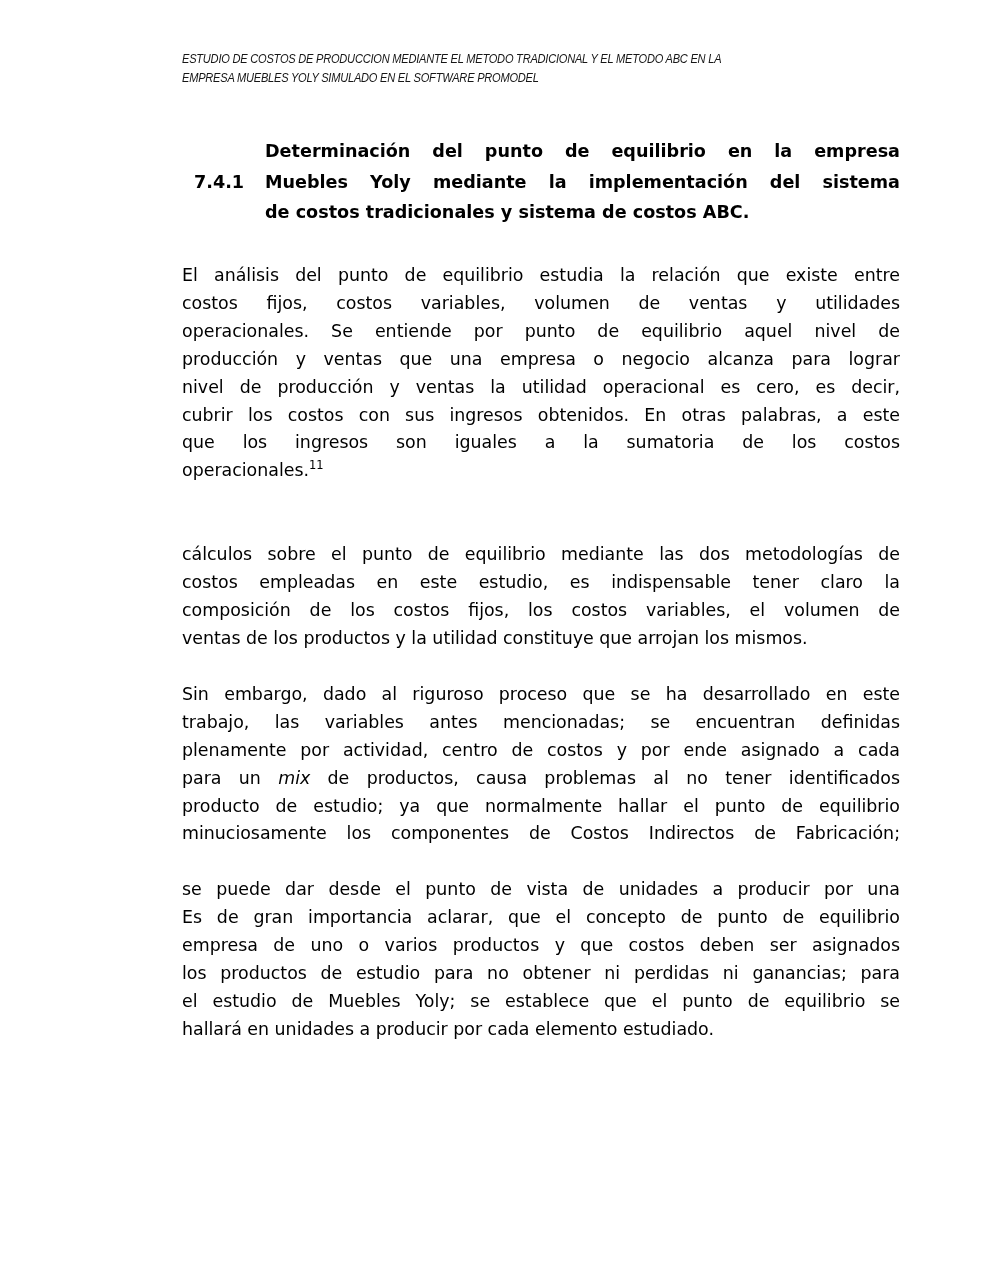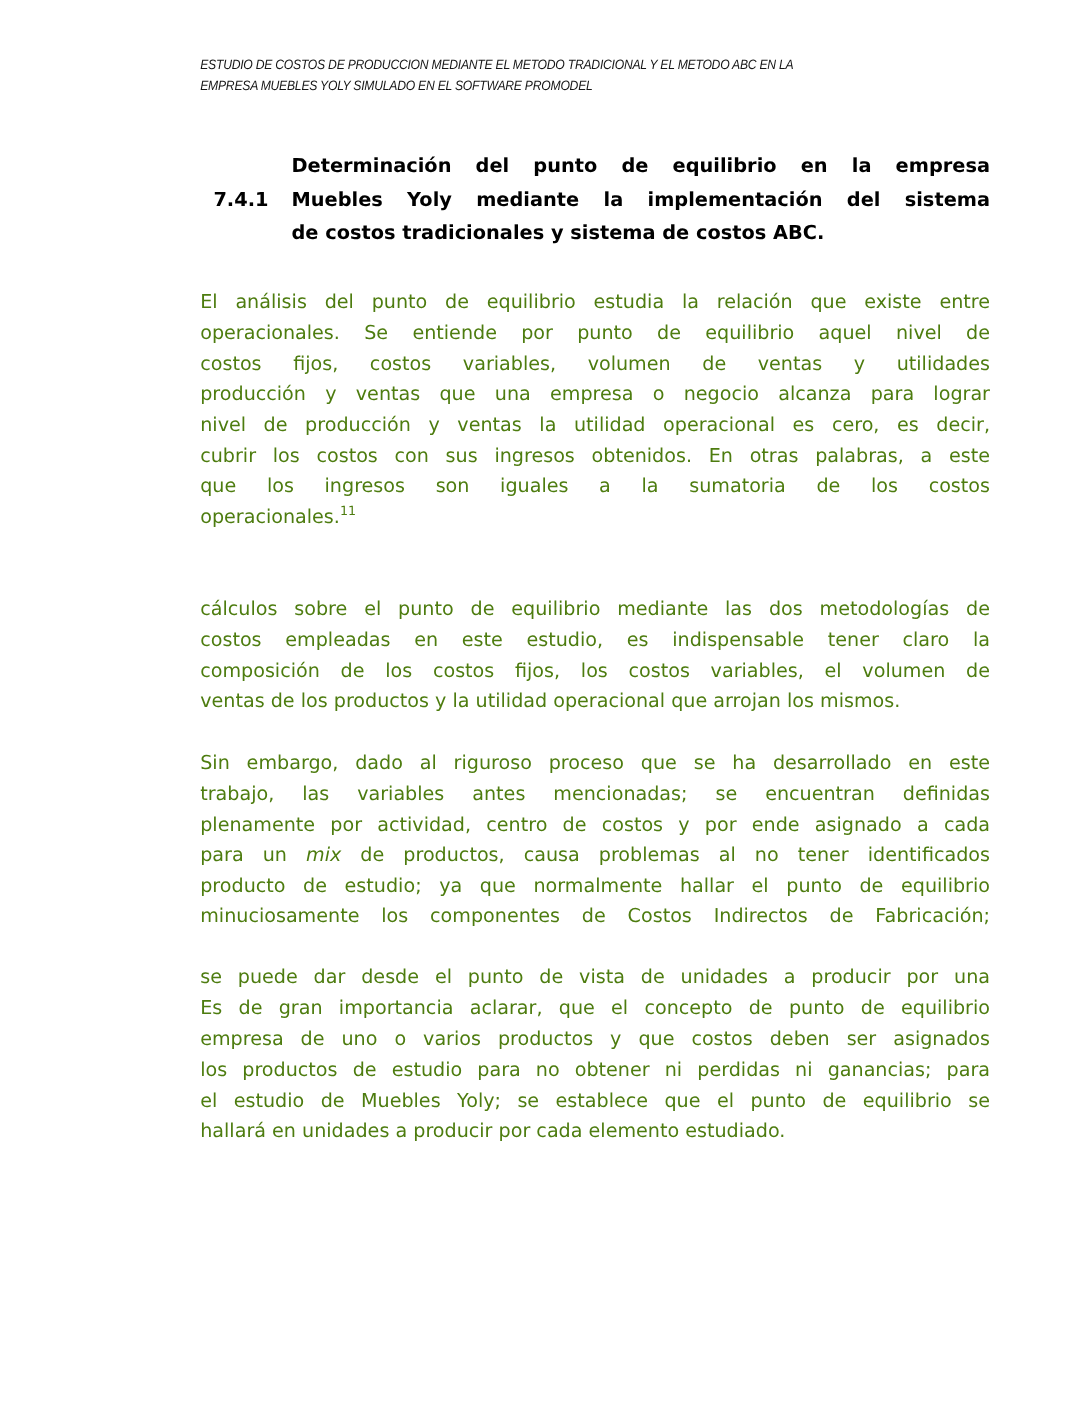--- a/index.html
+++ b/index.html
@@ -80,21 +80,21 @@
 
   
   .body-col {
     position: absolute;
     left: 182px;
     top: 262px;
     width: 718px;
     font-family: "DejaVu Sans", sans-serif;
     font-size: 17.4px;
     line-height: 27.9px;
-    color: #4d7c0f;
+    color: #000000;
   }
   .para { margin: 0 0 0 0; }
   .para .jline {
     display: block;
     text-align: justify;
     text-align-last: justify;
     white-space: nowrap;
   }
   .para .jline.last { text-align-last: left; }
   .para-gap-lg { height: 56px; }
@@ -162,36 +162,36 @@
         <span class="jline">Muebles Yoly mediante la implementación del sistema</span>
         <span class="jline last">de  costos tradicionales y sistema de costos ABC.</span>
       </div>
     </div>
   </div>
 
   <div class="body-col">
 
     <div class="para">
       <span class="jline">El análisis del punto de equilibrio estudia la relación que existe entre</span>
+      <span class="jline">costos fijos, costos variables, volumen de ventas y utilidades</span>
       <span class="jline">operacionales.  Se entiende por punto de equilibrio aquel nivel de</span>
-      <span class="jline">costos fijos, costos variables, volumen de ventas y utilidades</span>
       <span class="jline">producción y ventas que una empresa o negocio alcanza para lograr</span>
       <span class="jline">nivel de producción y ventas la utilidad operacional es cero, es decir,</span>
       <span class="jline">cubrir los costos con sus ingresos obtenidos.  En otras palabras,  a este</span>
       <span class="jline">que los ingresos son iguales a la sumatoria de los costos</span>
       <span class="jline last"><span>operacionales.</span><span class="fn-ref">11</span></span>
     </div>
 
     <div class="para-gap-lg"></div>
 
     <div class="para">
       <span class="jline">cálculos sobre el punto de equilibrio mediante las dos metodologías de</span>
       <span class="jline">costos empleadas en este estudio, es indispensable tener claro la</span>
       <span class="jline">composición de los costos fijos, los costos variables, el volumen de</span>
-      <span class="jline last">ventas de los productos y la utilidad operacional que arrojan los mismos.</span>
+      <span class="jline last">ventas de los productos y la utilidad constituye que arrojan los mismos.</span>
     </div>
 
     <div class="para-gap-sm"></div>
 
     <div class="para">
       <span class="jline">Sin embargo, dado al riguroso proceso que se ha desarrollado en este</span>
       <span class="jline">trabajo, las variables antes mencionadas; se encuentran definidas</span>
       <span class="jline">plenamente por actividad, centro de costos y por ende asignado a cada</span>
       <span class="jline"><span>para un </span><span class="it">mix</span><span> de   productos, causa problemas al no tener identificados</span></span>
       <span class="jline">producto de estudio; ya que normalmente hallar  el punto de equilibrio</span>

